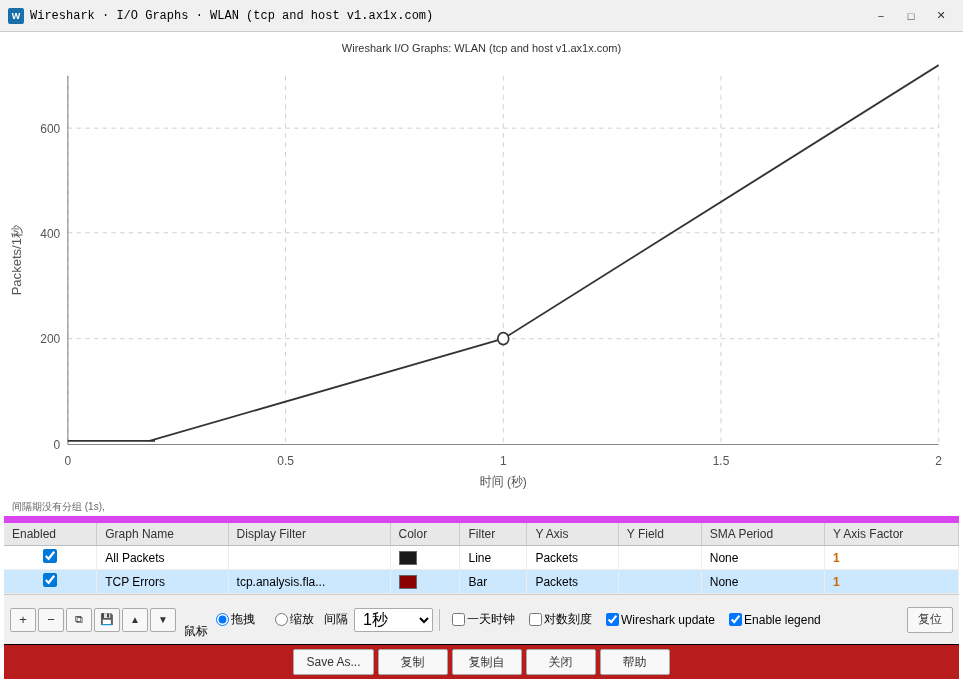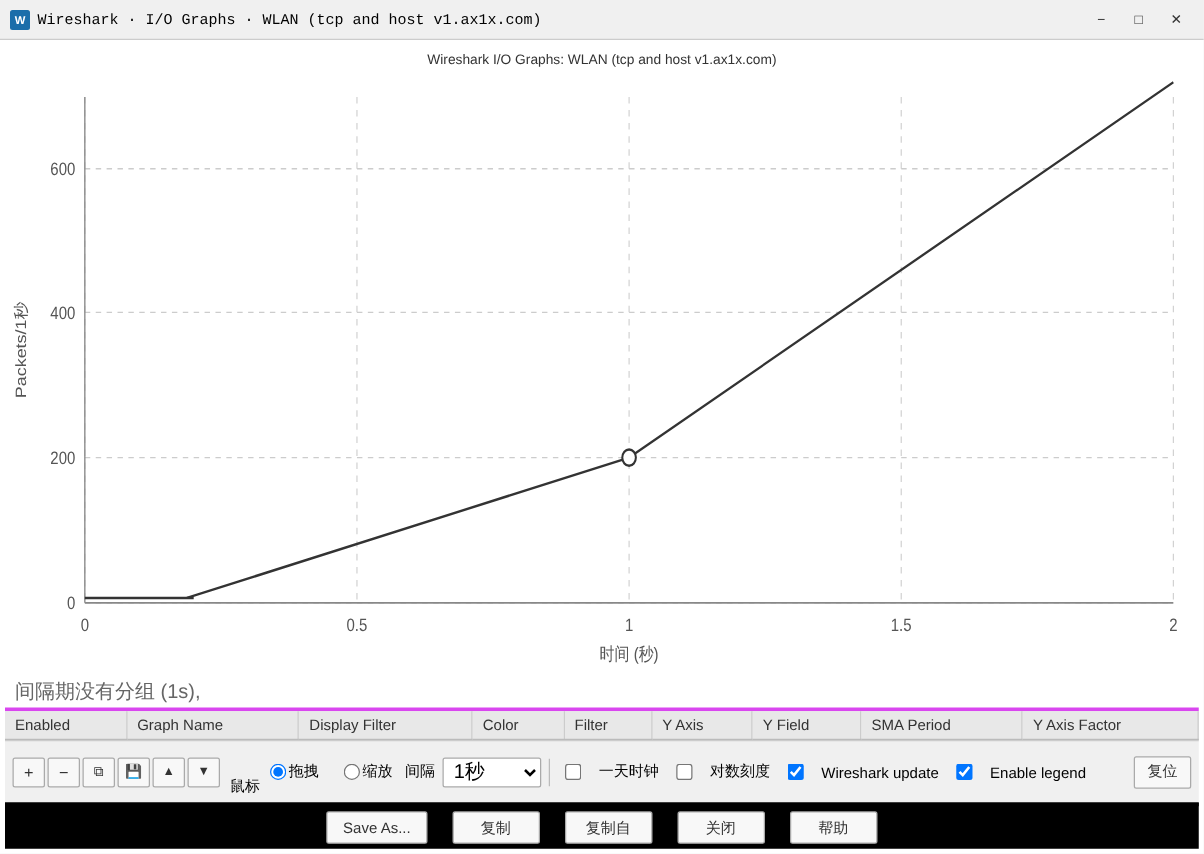--- a/index.html
+++ b/index.html
@@ -79,30 +79,30 @@
       min-height: 0;
     }
 
     #chart-svg {
       width: 100%;
       height: 100%;
     }
 
     
     #interval-label {
-      font-size: 16px;
+      font-size: 10px;
       color: #666;
       padding: 2px 8px;
       flex-shrink: 0;
     }
 
     
     #table-section {
       flex-shrink: 0;
-      border-top: 3px solid #d946ef;
+      border-top: 7px solid #d946ef;
     }
 
     #graph-table {
       width: 100%;
       border-collapse: collapse;
       font-size: 12px;
     }
 
     #graph-table thead tr {
       background: #e8e8e8;
@@ -212,45 +212,45 @@
       display: flex;
       align-items: center;
       gap: 4px;
       margin: 0 6px;
       font-size: 12px;
     }
 
     .checkbox-group label {
       display: flex;
       align-items: center;
-      gap: 14px;
+      gap: 2px;
       cursor: pointer;
     }
 
     #reset-btn, #save-btn, #copy-btn, #copy-self-btn, #close-btn, #help-btn {
       height: 26px;
       border: 1px solid #aaa;
       background: #f8f8f8;
       cursor: pointer;
       font-size: 12px;
       padding: 0 10px;
       border-radius: 2px;
       color: #333;
     }
 
     
     #bottom-actions {
       flex-shrink: 0;
-      background: #000000;
-      border-top: 3px solid #000000;
+      background: #b91c1c;
+      border-top: 1px solid #000000;
       padding: 4px 8px;
       display: flex;
       align-items: center;
       justify-content: center;
-      gap: 20px;
+      gap: 4px;
     }
 
     .action-btn {
       height: 26px;
       min-width: 70px;
       border: 1px solid #aaa;
       background: #f8f8f8;
       cursor: pointer;
       font-size: 12px;
       padding: 0 12px;
@@ -333,20 +333,42 @@
           <th>Display Filter</th>
           <th>Color</th>
           <th>Filter</th>
           <th>Y Axis</th>
           <th>Y Field</th>
           <th>SMA Period</th>
           <th>Y Axis Factor</th>
         </tr>
       </thead>
       <tbody id="table-body">
+      <tr>
+            <td class="checkbox-cell"><input type="checkbox" class="checkbox-enabled" checked="" style=""></td>
+            <td>All Packets</td>
+            <td></td>
+            <td><span class="color-box" style="background: rgb(26, 26, 26);"></span></td>
+            <td>Line</td>
+            <td>Packets</td>
+            <td></td>
+            <td>None</td>
+            <td class="y-axis-factor">1</td>
+          </tr>
+          <tr class="selected">
+            <td class="checkbox-cell"><input type="checkbox" class="checkbox-enabled" checked="" style=""></td>
+            <td>TCP Errors</td>
+            <td>tcp.analysis.fla...</td>
+            <td><span class="color-box" style="background: rgb(139, 0, 0);"></span></td>
+            <td>Bar</td>
+            <td>Packets</td>
+            <td></td>
+            <td>None</td>
+            <td class="y-axis-factor">1</td>
+          </tr>
         </tbody>
     </table>
   </div>
 
   <div id="bottom-toolbar" class="zh">
     <button class="tool-btn">+</button>
     <button class="tool-btn">−</button>
     <button class="tool-btn" style="font-size:11px;">⧉</button>
     <button class="tool-btn" style="font-size:11px;">💾</button>
     <button class="tool-btn" style="font-size:10px;">▲</button>

